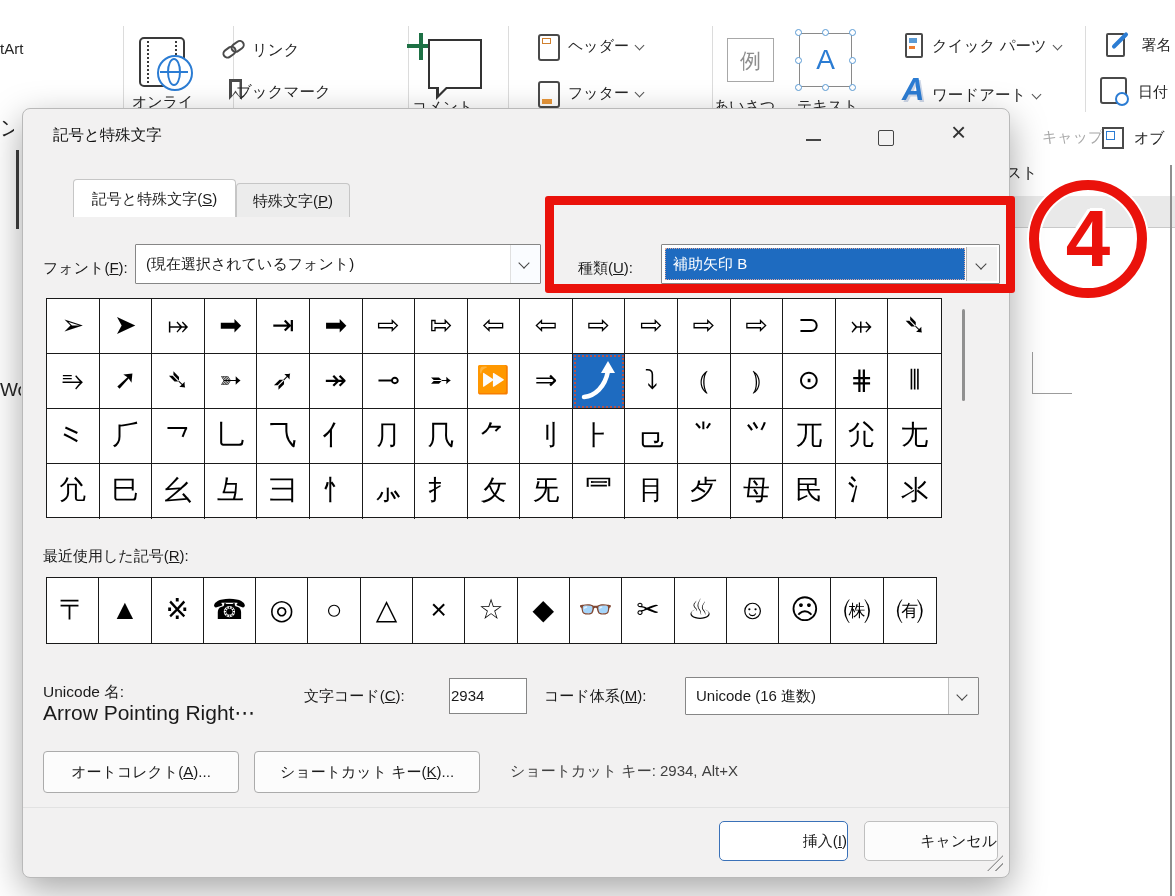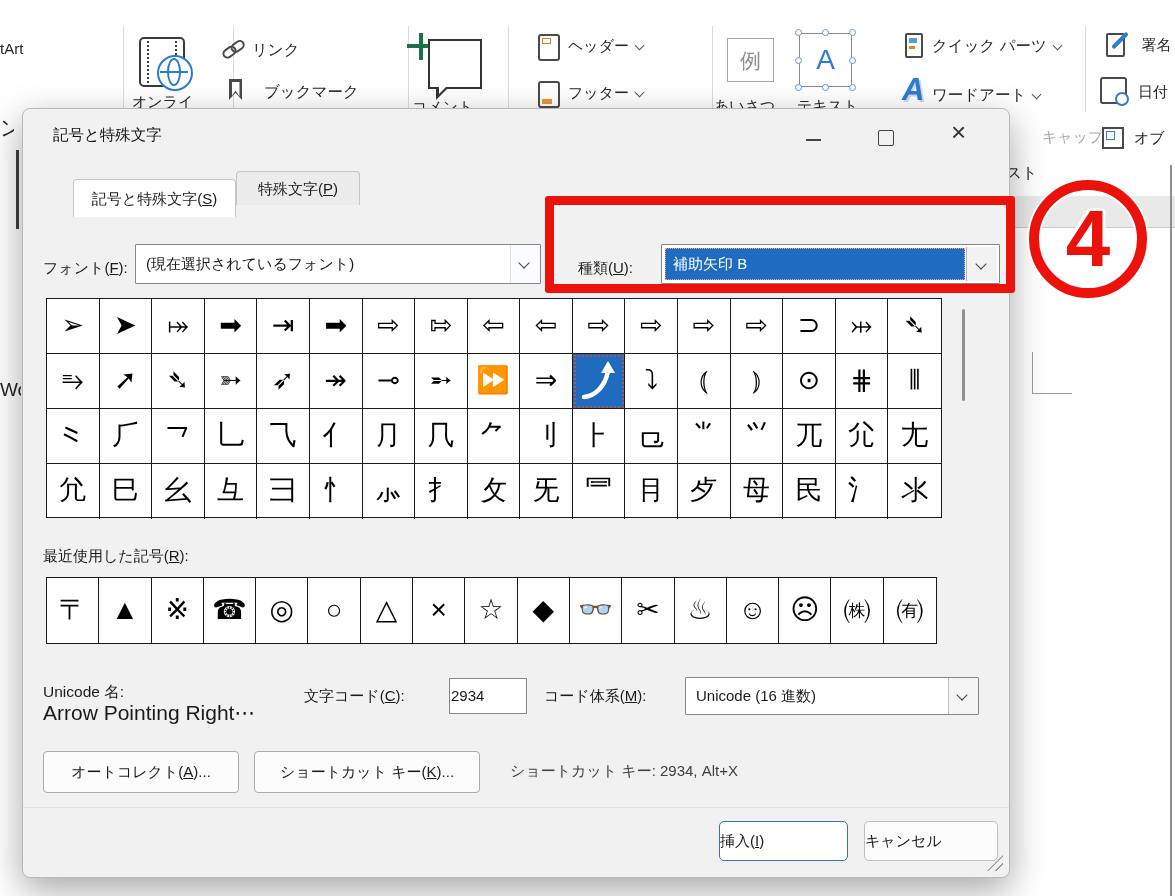--- a/index.html
+++ b/index.html
@@ -69,21 +69,21 @@
   
   #dialog { position:absolute; left:22px; top:108px; width:988px; height:770px; background:#f2f1f1; border:1px solid #b9b9b9; border-radius:8px; box-shadow:0 12px 36px rgba(0,0,0,.35); z-index:10; }
   #dlg-title { position:absolute; left:30px; top:16px; font-size:15.5px; color:#111; }
   #btn-min { position:absolute; left:783px; top:30px; width:15px; height:2.2px; background:#444; }
   #btn-max { position:absolute; left:855px; top:21px; width:16px; height:16px; border:1.6px solid #444; border-radius:2px; }
   #btn-close { position:absolute; left:928px; top:10px; font-size:26px; color:#333; line-height:26px; }
   .winbtn { cursor:default; }
 
   .tab { position:absolute; border:1px solid #c6c6c6; border-bottom:none; border-radius:4px 4px 0 0; text-align:center; font-size:15px; color:#1a1a1a; }
   #tab-active { left:50px; top:70px; width:163px; height:38px; background:#fff; line-height:38px; z-index:2; }
-  #tab-inactive { left:213px; top:62px; width:124px; height:34px; background:#ececec; line-height:33px; z-index:1; }
+  #tab-inactive { left:213px; top:74px; width:114px; height:34px; background:#ececec; line-height:33px; z-index:1; }
 
   .dlabel { position:absolute; font-size:15px; color:#1a1a1a; white-space:nowrap; }
   .combo { position:absolute; background:#fff; border:1px solid #868686; border-radius:1px; }
   .combo .val { position:absolute; left:10px; top:0; font-size:15px; color:#1a1a1a; line-height:38px; white-space:nowrap; }
   .combo .dbtn { position:absolute; right:0; top:0; bottom:0; width:30px; border-left:1px solid #e0e0e0; background:#fafcff; }
   .cchev { position:absolute; left:9px; top:14px; width:8px; height:8px; border-right:1.7px solid #444; border-bottom:1.7px solid #444; transform:rotate(45deg); }
 
   #kind-sel { position:absolute; left:3px; top:3px; width:300px; height:32px; background:#1e6bc0; border:1px dotted #dca9a0; }
   #kind-sel span { position:absolute; left:7px; top:0; line-height:30px; font-size:15px; color:#fff; white-space:nowrap; }
   #kind-dbtn { position:absolute; right:2px; top:2px; width:31px; height:34px; background:#f2f2f2; border-left:1px solid #b5b5b5; }
@@ -100,21 +100,21 @@
 
   #recentgrid { position:absolute; left:23px; top:468px; width:891px; height:67px; border:1.5px solid #1a1a1a; background:#fff; display:grid; grid-template-columns:repeat(17,1fr); }
   #recentgrid > div { border-right:1px solid #1a1a1a; text-align:center; font-size:28px; line-height:63px; color:#000; overflow:hidden; }
   #recentgrid > div:nth-child(17) { border-right:none; }
 
   #uni-name-val { position:absolute; left:20px; top:592px; font-size:21px; color:#1a1a1a; }
   #charcode-box { position:absolute; left:426px; top:569px; width:78px; height:36px; background:#fff; border:1px solid #868686; font-size:15px; color:#1a1a1a; line-height:34px; padding-left:1px; }
 
   .pushbtn { position:absolute; height:42px; background:#fcfcfc; border:1px solid #ababab; border-radius:4px; font-size:15px; color:#1a1a1a; text-align:center; }
   #footer-line { position:absolute; left:0; top:698px; width:986px; height:1px; background:#e2e2e2; }
-  .footbtn { position:absolute; top:712px; height:40px; border-radius:5px; font-size:15px; color:#1a1a1a; text-align:left; line-height:38px; }
+  .footbtn { position:absolute; top:712px; height:40px; border-radius:5px; font-size:15px; color:#1a1a1a; text-align:right; line-height:38px; }
   #btn-insert { left:696px; width:129px; background:#fff; border:1.5px solid #3a71b8; }
   #btn-cancel { left:841px; width:134px; background:#fcfcfc; border:1px solid #bfbfbf; }
   #grip { position:absolute; right:6px; bottom:6px; width:16px; height:16px; background:repeating-linear-gradient(135deg,#9a9a9a 0 1.5px,transparent 1.5px 5.5px); clip-path:polygon(100% 0,100% 100%,0 100%); }
 
   
   #ann-rect { position:absolute; left:545px; top:196px; width:470px; height:97px; border:9px solid #ea120b; border-radius:3px; z-index:50; }
   #ann-circle { position:absolute; left:1029px; top:180px; width:118px; height:118px; border:10px solid #ea120b; border-radius:50%; box-shadow:0 0 0 2px #fff, inset 0 0 0 2px #fff; z-index:50; display:flex; align-items:center; justify-content:center; background:transparent; }
   #ann-circle b { font-size:80px; font-weight:800; color:#ea120b; line-height:1;
      text-shadow:-2.5px -2.5px 0 #fff, 2.5px -2.5px 0 #fff, -2.5px 2.5px 0 #fff, 2.5px 2.5px 0 #fff, 0 3px 0 #fff, 0 -3px 0 #fff, 3px 0 0 #fff, -3px 0 0 #fff; }
 </style>
@@ -142,21 +142,21 @@
   <span class="rlabel" style="left:132px; top:93px;">オンライ</span>
 
   <span class="linkicon">
       <i></i>
       <i></i>
     </span>
   <span class="rlabel" style="left:252px; top:40px; font-size:15.5px;">リンク</span>
   <span class="bkm">
       <i></i>
     </span>
-  <span class="rlabel" style="left:264px; top:82px; font-size:15.5px;">ブックマーク</span>
+  <span class="rlabel" style="left:236px; top:82px; font-size:15.5px;">ブックマーク</span>
 
   <div class="plus-v"></div>
   <div class="plus-h"></div>
   <div class="bubble">
       <i></i>
       <em></em>
     </div>
   <span class="rlabel" style="left:412px; top:98px;">コメント</span>
 
   <div class="pageic" style="left:538px; top:34px;">

